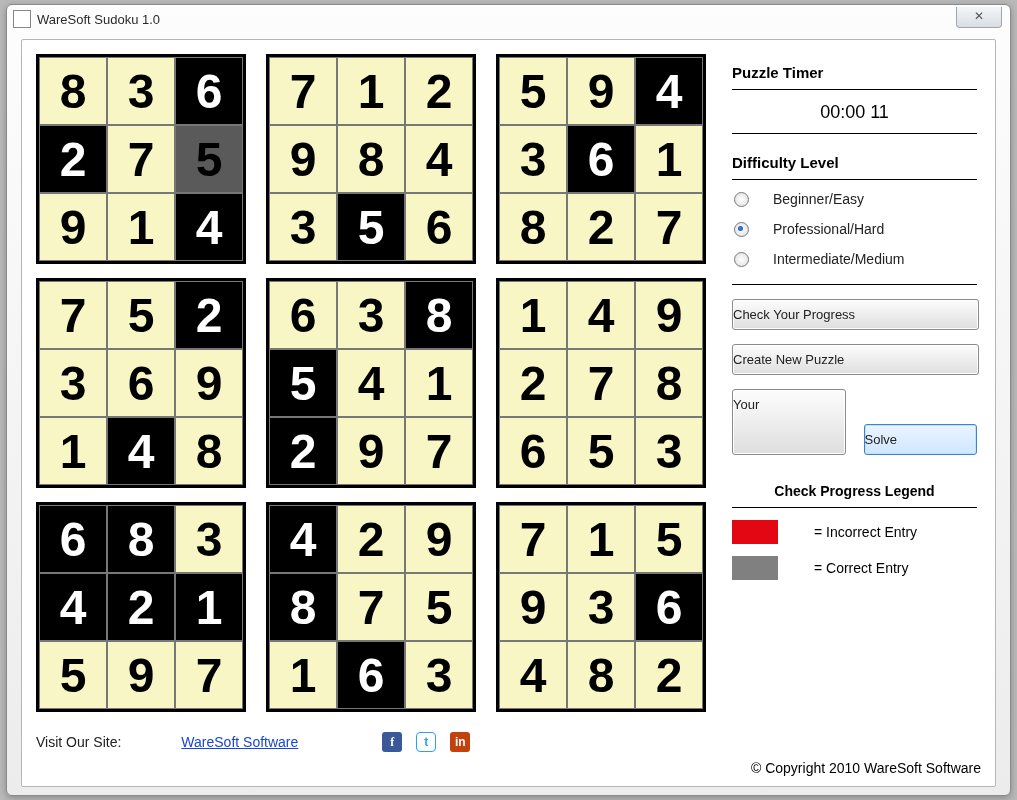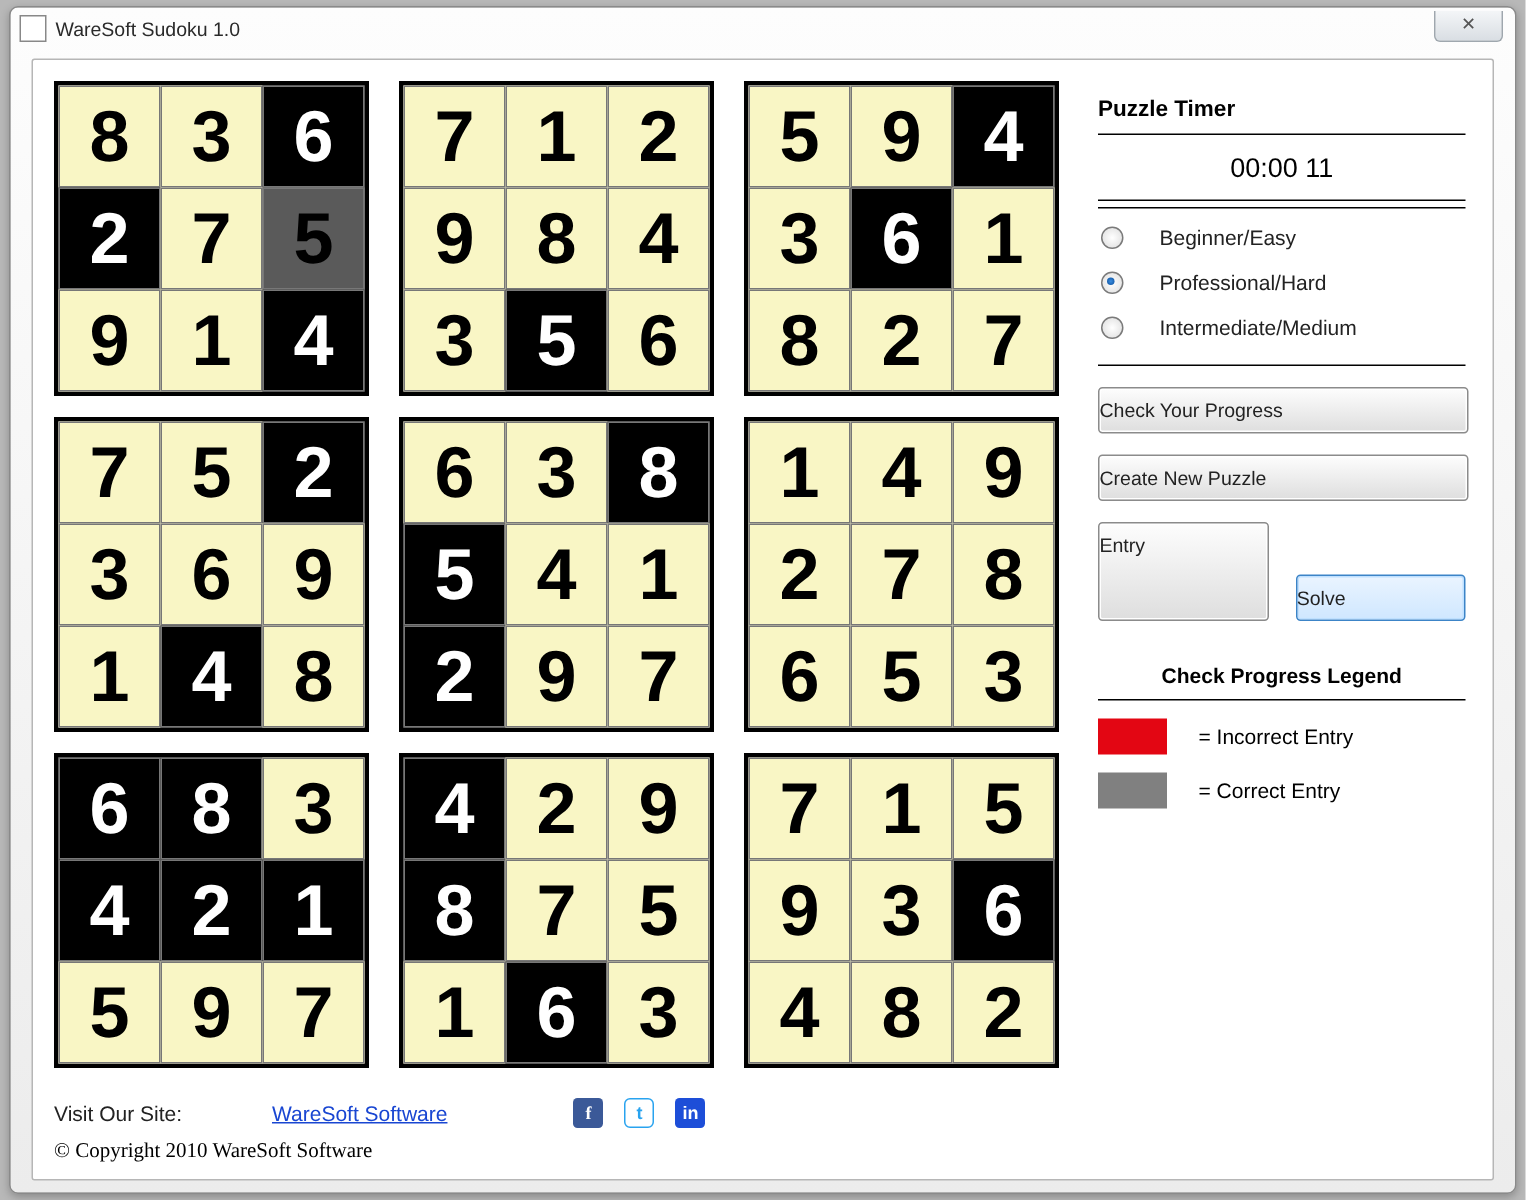--- a/index.html
+++ b/index.html
@@ -29,34 +29,34 @@
   .radio { width:13px; height:13px; border:1px solid #7a7a7a; border-radius:50%; position:relative; background:radial-gradient(#fff,#ddd); display:inline-block; }
   .radio.checked::after { content:""; position:absolute; left:3px; top:3px; width:5px; height:5px; border-radius:50%; background:radial-gradient(#3a8de0,#0a4d9a); }
 
   .btn { display:inline-block; text-align:left; border:1px solid #8b8b8b; border-radius:3px; background:linear-gradient(#fdfdfd,#dedede); font-size:13px; color:#222; padding:7px 0; cursor:default; box-shadow:inset 0 0 0 1px #fff; margin-top:14px; }
   .btn-wide { display:block; width:100%; }
   .btn-row { display:flex; gap:18px; margin-top:14px; }
   .btn-row .btn { flex:1; margin-top:0; padding:7px 0; }
   .btn.primary { border-color:#3c84c7; background:linear-gradient(#eaf4ff,#cfe7ff); box-shadow:inset 0 0 0 1px #bfe0ff;margin-top:35px; }
 
   .legend-title { text-align:center; font-weight:bold; font-size:14px; margin-top:28px; padding-bottom:8px; }
-  .legend-row { display:flex; align-items:center; gap:21px; font-size:14px; margin-top:12px;text-align:right; }
+  .legend-row { display:flex; align-items:center; gap:36px; font-size:14px; margin-top:12px;text-align:right; }
   .swatch { width:46px; height:24px; }
   .sw-red { background:#e30613; }
   .sw-gray { background:#808080; }
 
   .footer { padding-top:6px; }
   .footer-row1 { display:flex; align-items:center; gap:28px; font-size:14px; color:#222; }
   .link { color:#1946d2; text-decoration:underline; margin-left:32px; cursor:pointer; }
   .social { display:flex; gap:14px; margin-left:56px; }
   .sic { width:20px; height:20px; border-radius:3px; display:flex; align-items:center; justify-content:center; font-size:12px; font-weight:bold; color:#fff; }
   .fb { background:#3b5998; font-family:Georgia,serif; }
   .tw { background:#fff; color:#29a3ef; border:1px solid #29a3ef; box-sizing:border-box; border-radius:4px; }
-  .li { background:#1d4ed8; }
-  .copyright { text-align:left; font-size:14px; padding:8px 0 2px;font-family:Liberation Serif, serif; }
+  .li { background:#c2410c; }
+  .copyright { text-align:right; font-size:14px; padding:8px 0 2px; }
 </style>
 </head>
 <body>
 
 <div class="window-chrome">
   <div class="titlebar">
     <span class="app-icon"></span>
     <span class="title">WareSoft Sudoku 1.0</span>
     <span class="win-close">✕</span>
   </div>
@@ -168,41 +168,42 @@
               </div>
             </div>
         </div>
 
         <div class="sidebar">
           <div class="sec-title">Puzzle Timer</div>
           <div class="sec-divider"></div>
           <div class="timer-val">00:00 11</div>
           <div class="sec-divider"></div>
 
+          <div class="sec-title" style="margin-top:16px">Difficulty Level</div>
           <div class="sec-divider"></div>
           <div id="difficulty-list">
               <div class="radio-row">
                 <span class="radio"></span>
                 <span>Beginner/Easy</span>
               </div>
               <div class="radio-row">
                 <span class="radio checked"></span>
                 <span>Professional/Hard</span>
               </div>
               <div class="radio-row">
                 <span class="radio"></span>
                 <span>Intermediate/Medium</span>
               </div>
             </div>
           <div class="sec-divider" style="margin-top:10px"></div>
 
           <span class="btn btn-wide">Check Your Progress</span>
           <span class="btn btn-wide">Create New Puzzle</span>
           <div class="btn-row">
-            <span class="btn">Entry</span>
+            <span class="btn">Your</span>
             <span class="btn primary">Solve</span>
           </div>
 
           <div class="legend-title">Check Progress Legend</div>
           <div class="sec-divider"></div>
           <div class="legend-row">
             <span class="swatch sw-red"></span>
             <span>= Incorrect Entry</span>
           </div>
           <div class="legend-row">

